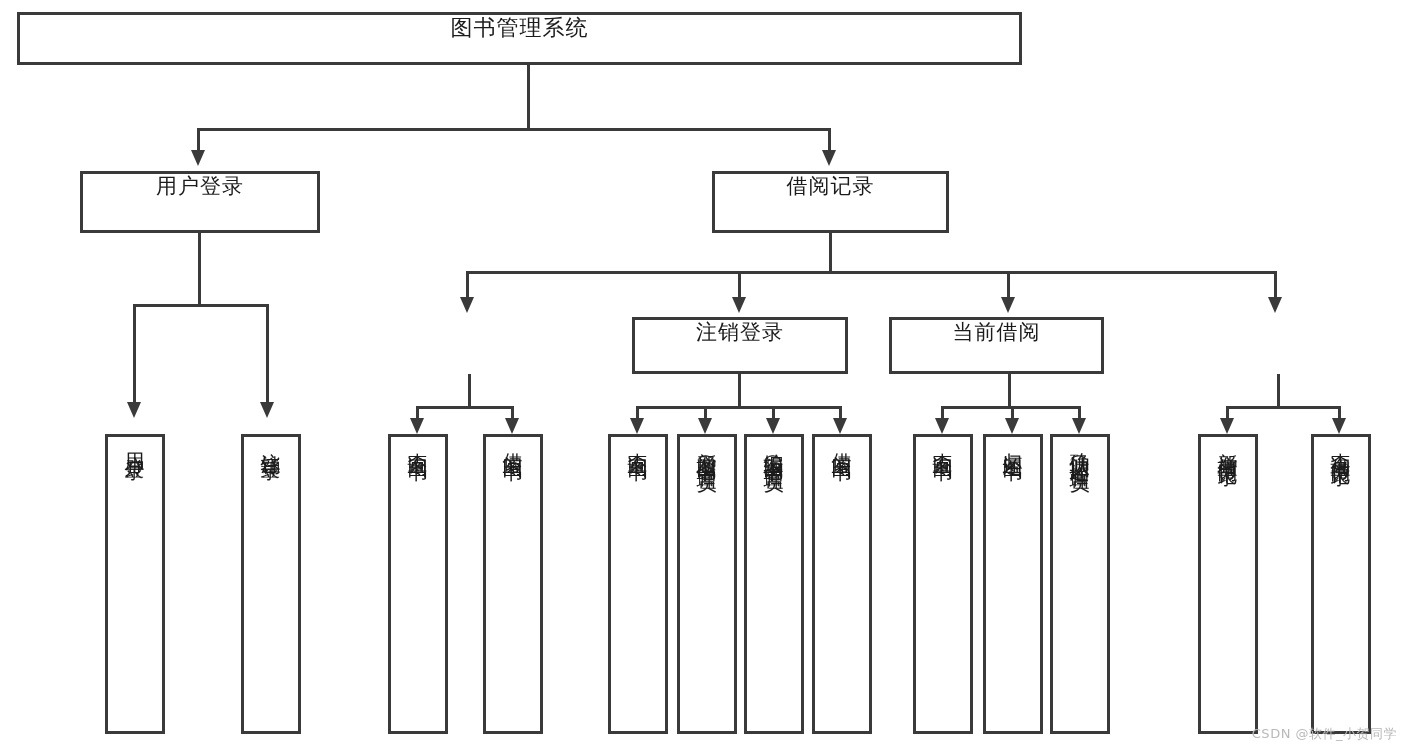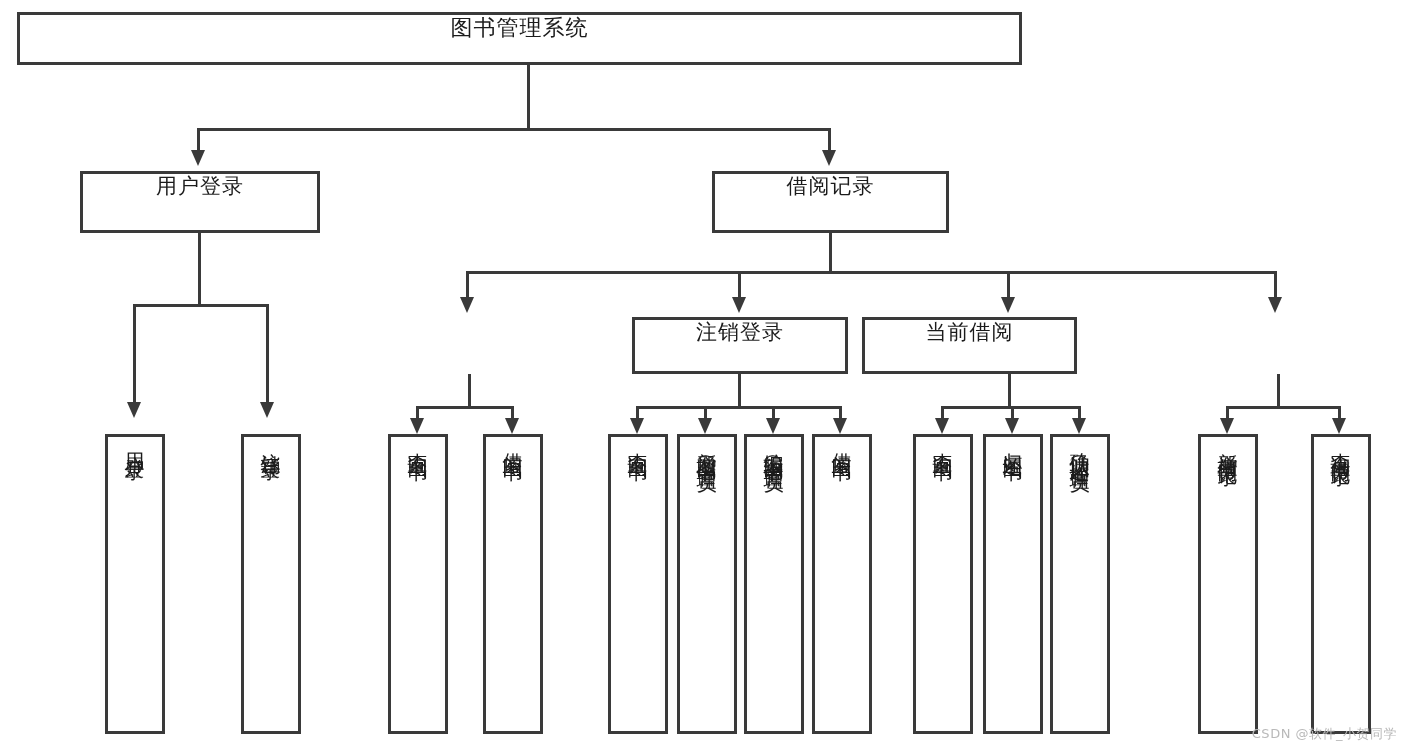--- a/index.html
+++ b/index.html
@@ -120,21 +120,21 @@
   <div class="conn vline" style="left:738px; top:271px; width:3px; height:28px;"></div>
   <div class="arrow" style="left:732px; top:297px;"></div>
   <div class="conn vline" style="left:1007px; top:271px; width:3px; height:28px;"></div>
   <div class="arrow" style="left:1001px; top:297px;"></div>
   <div class="conn vline" style="left:1274px; top:271px; width:3px; height:28px;"></div>
   <div class="arrow" style="left:1268px; top:297px;"></div>
 
   <div class="node h" style="left:632px; top:317px; width:216px; height:57px;">
     <span>注销登录</span>
   </div>
-  <div class="node h" style="left:862px; top:317px; width:215px; height:57px;">
+  <div class="node h" style="left:889px; top:317px; width:215px; height:57px;">
     <span>当前借阅</span>
   </div>
 
   <div class="conn vline" style="left:468px; top:374px; width:3px; height:34px;"></div>
   <div class="conn hline" style="left:416px; top:406px; width:98px; height:3px;"></div>
   <div class="conn vline" style="left:416px; top:406px; width:3px; height:16px;"></div>
   <div class="arrow" style="left:410px; top:418px;"></div>
   <div class="conn vline" style="left:511px; top:406px; width:3px; height:16px;"></div>
   <div class="arrow" style="left:505px; top:418px;"></div>
 

